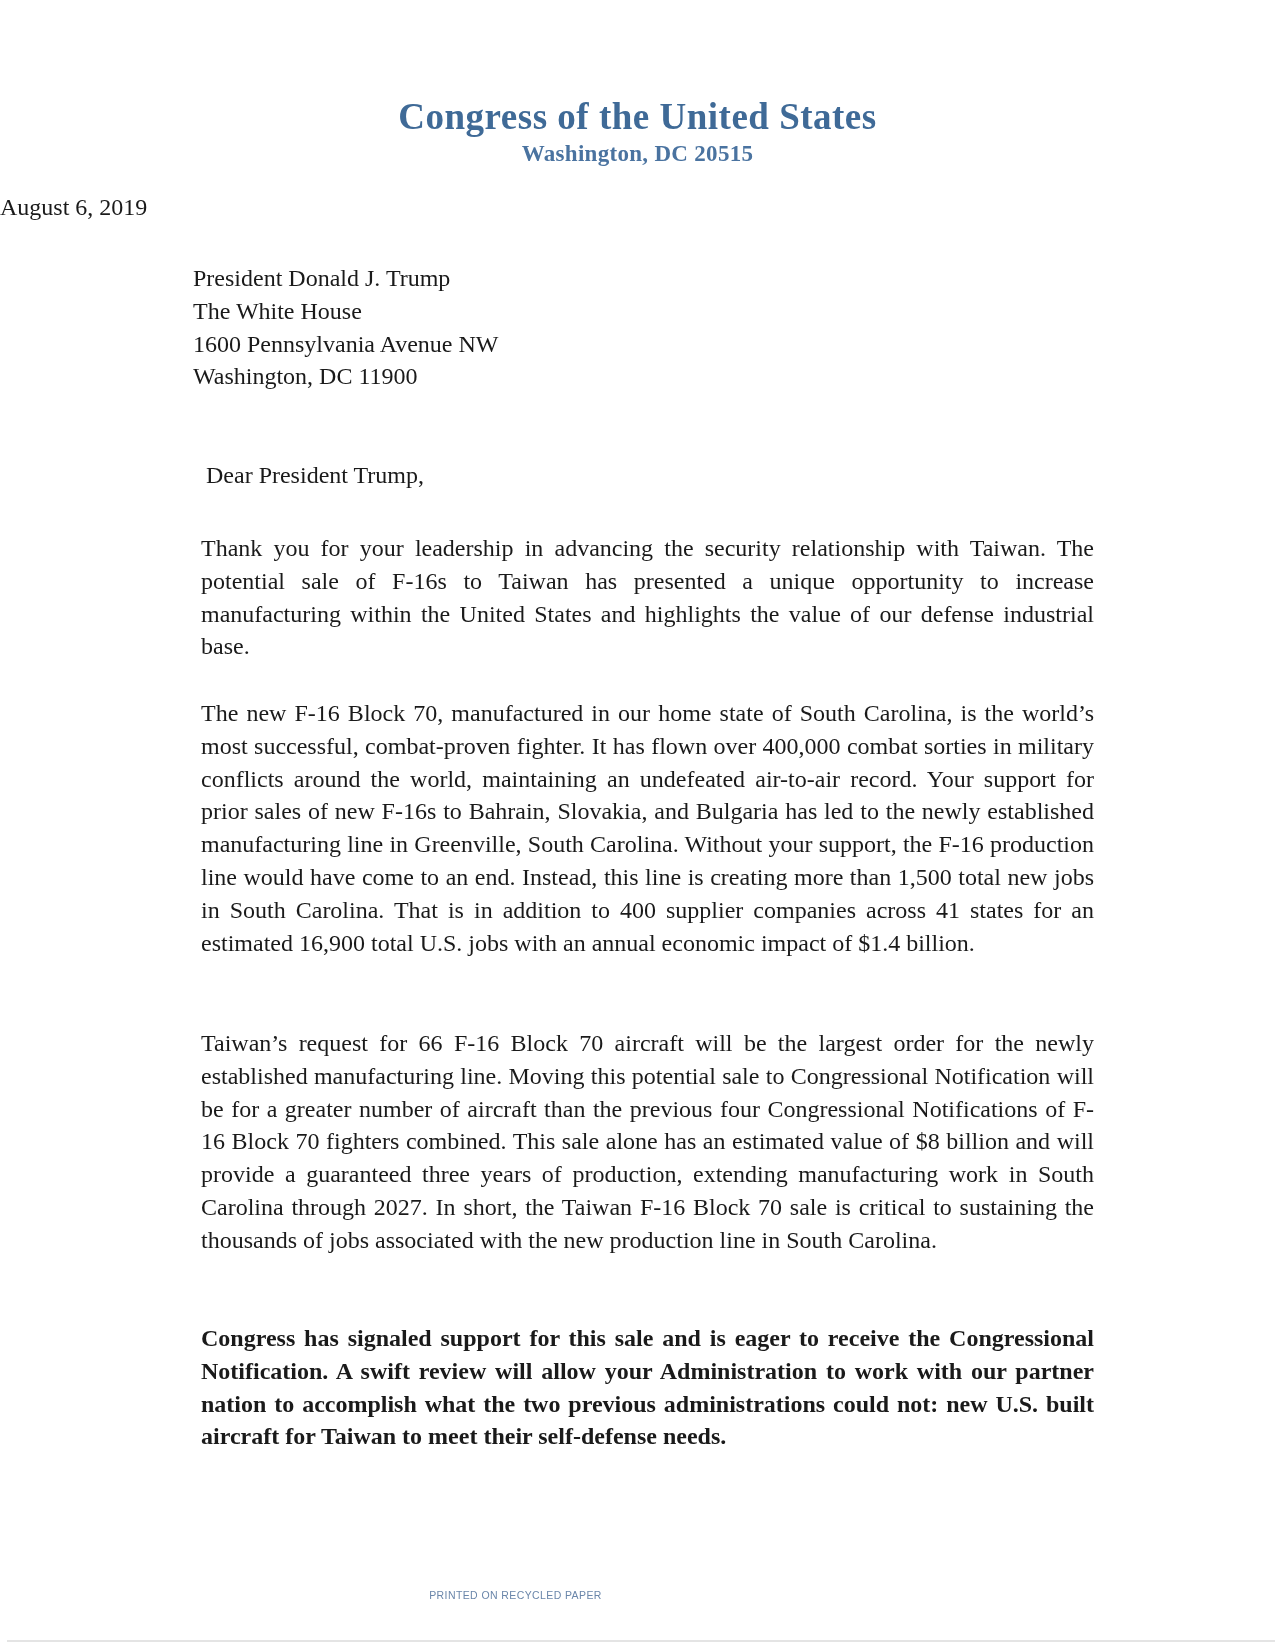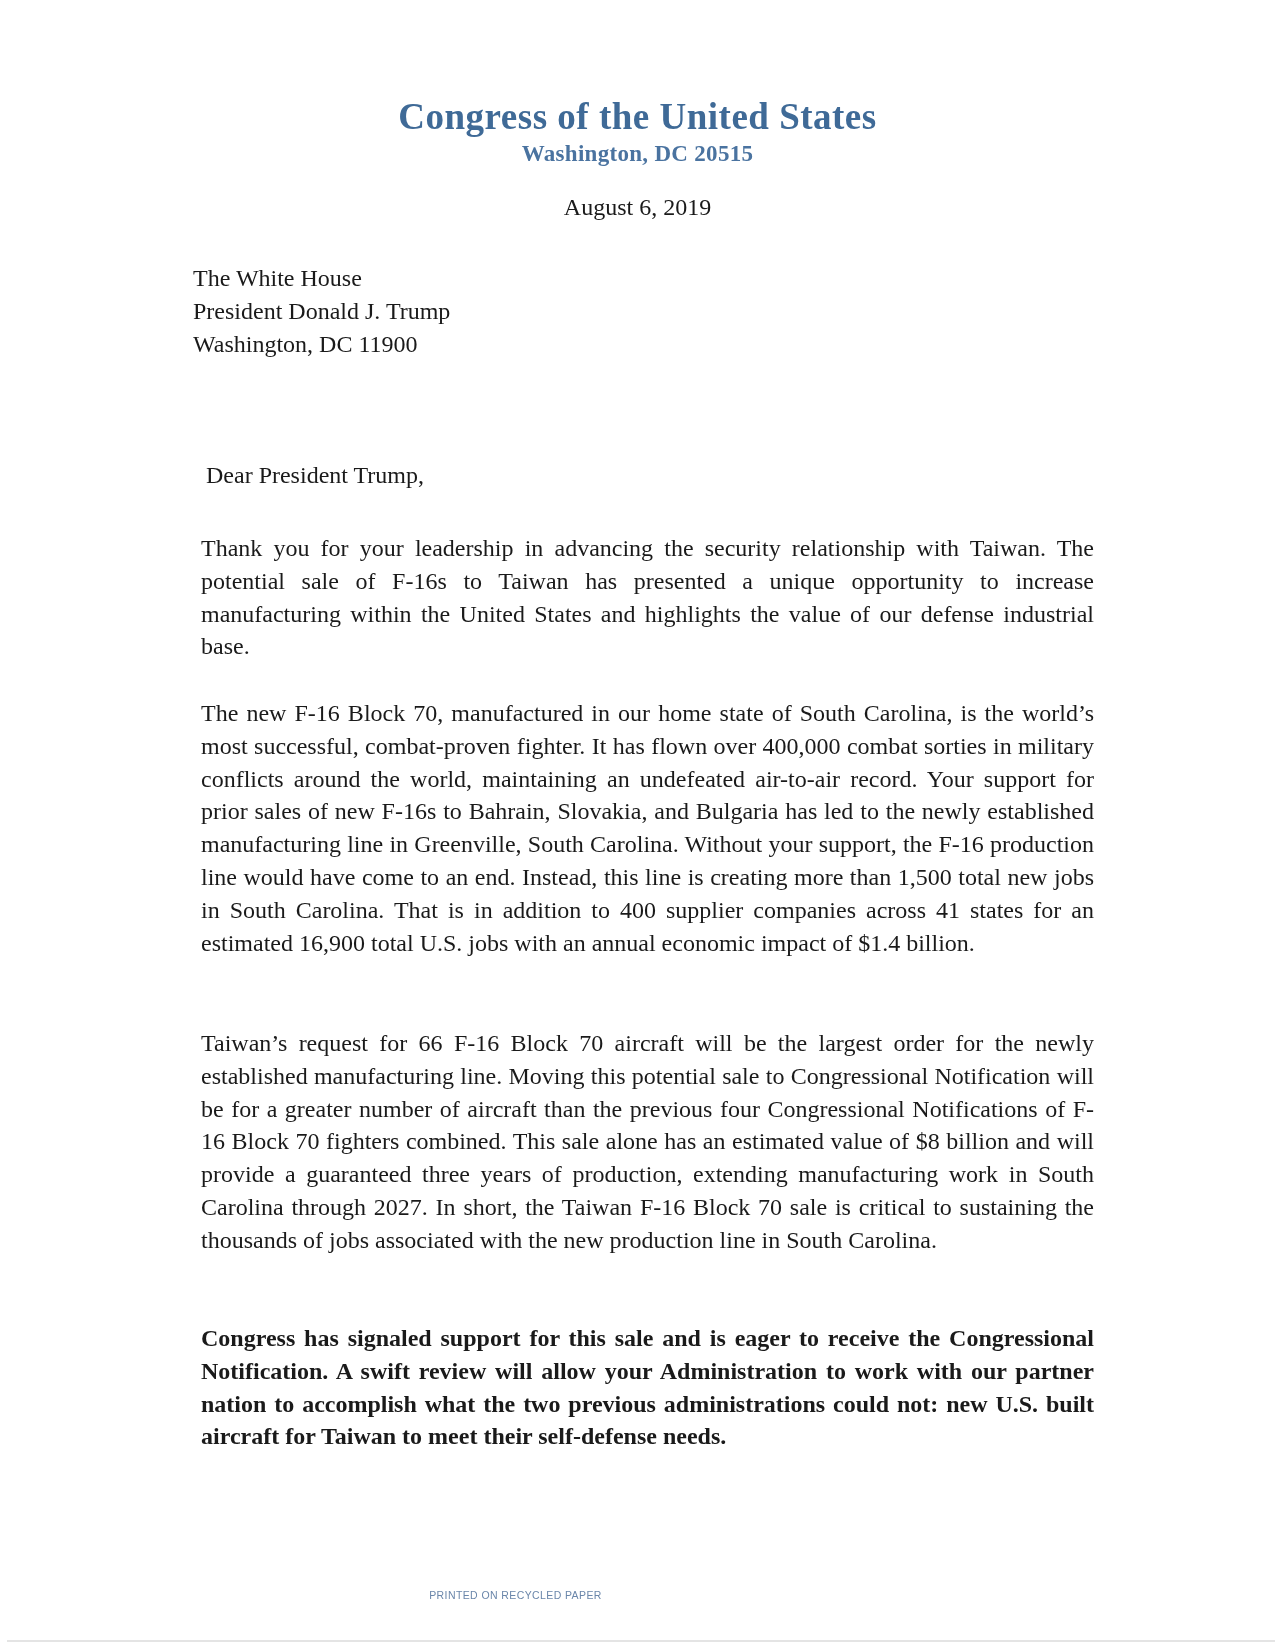--- a/index.html
+++ b/index.html
@@ -48,21 +48,21 @@
     line-height: 26px;
     letter-spacing: 0.3px;
     color: #4a73a0;
     white-space: nowrap;
   }
   .date {
     position: absolute;
     left: 0;
     width: 1275px;
     top: 191px;
-    text-align: center;
+    text-align: left;
     font-size: 24px;
     line-height: 32.8px;
     white-space: nowrap;
   }
   .block {
     position: absolute;
     left: 193px;
     width: 893px;
     font-size: 24px;
     line-height: 32.8px;
@@ -104,22 +104,23 @@
 <body>
 
 <div class="page">
 
   <div class="letterhead-title">Congress of the United States</div>
   <div class="letterhead-city">Washington, DC 20515</div>
 
   <div class="date">August 6, 2019</div>
 
   <div class="block recipient">
+    <div>President Donald J. Trump</div>
     <div>The White House</div>
-    <div>President Donald J. Trump</div>
+    <div>1600 Pennsylvania Avenue NW</div>
     <div>Washington, DC 11900</div>
   </div>
 
   <div class="block salutation">Dear President Trump,</div>
 
   <p class="block para p1">Thank you for your leadership in advancing the security relationship with Taiwan. The potential sale of F-16s to Taiwan has presented a unique opportunity to increase manufacturing within the United States and highlights the value of our defense industrial base.</p>
   <p class="block para p2">The new F-16 Block 70, manufactured in our home state of South Carolina, is the world’s most successful, combat-proven fighter. It has flown over 400,000 combat sorties in military conflicts around the world, maintaining an undefeated air-to-air record. Your support for prior sales of new F-16s to Bahrain, Slovakia, and Bulgaria has led to the newly established manufacturing line in Greenville, South Carolina. Without your support, the F-16 production line would have come to an end. Instead, this line is creating more than 1,500 total new jobs in South Carolina. That is in addition to 400 supplier companies across 41 states for an estimated 16,900 total U.S. jobs with an annual economic impact of $1.4 billion.</p>
   <p class="block para p3">Taiwan’s request for 66 F-16 Block 70 aircraft will be the largest order for the newly established manufacturing line. Moving this potential sale to Congressional Notification will be for a greater number of aircraft than the previous four Congressional Notifications of F-16 Block 70 fighters combined. This sale alone has an estimated value of $8 billion and will provide a guaranteed three years of production, extending manufacturing work in South Carolina through 2027.  In short, the Taiwan F-16 Block 70 sale is critical to sustaining the thousands of jobs associated with the new production line in South Carolina.</p>
   <p class="block para p4">Congress has signaled support for this sale and is eager to receive the Congressional Notification. A swift review will allow your Administration to work with our partner nation to accomplish what the two previous administrations could not: new U.S. built aircraft for Taiwan to meet their self-defense needs.</p>
 

